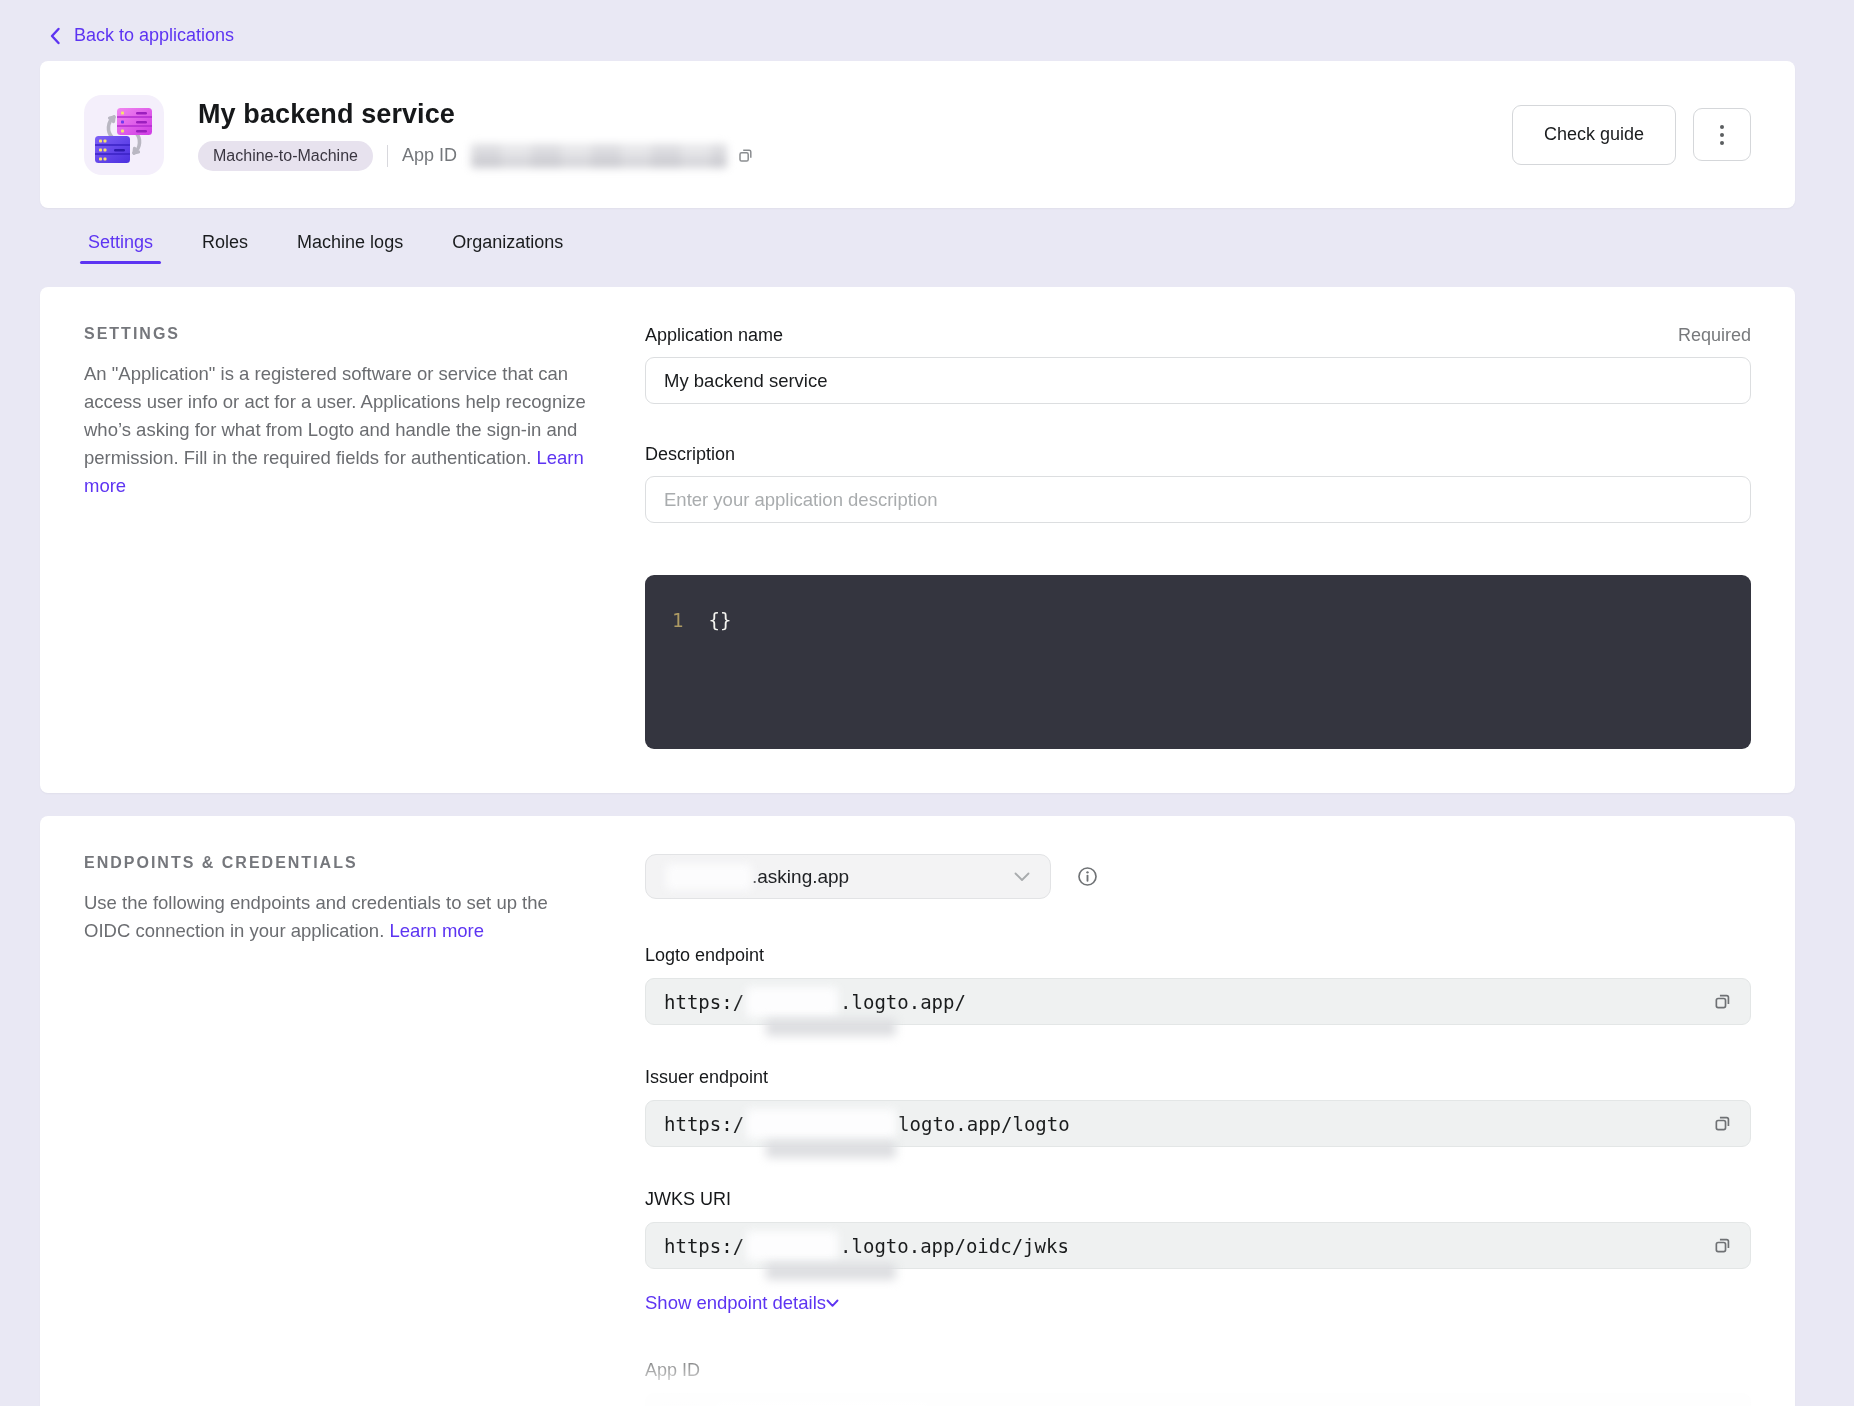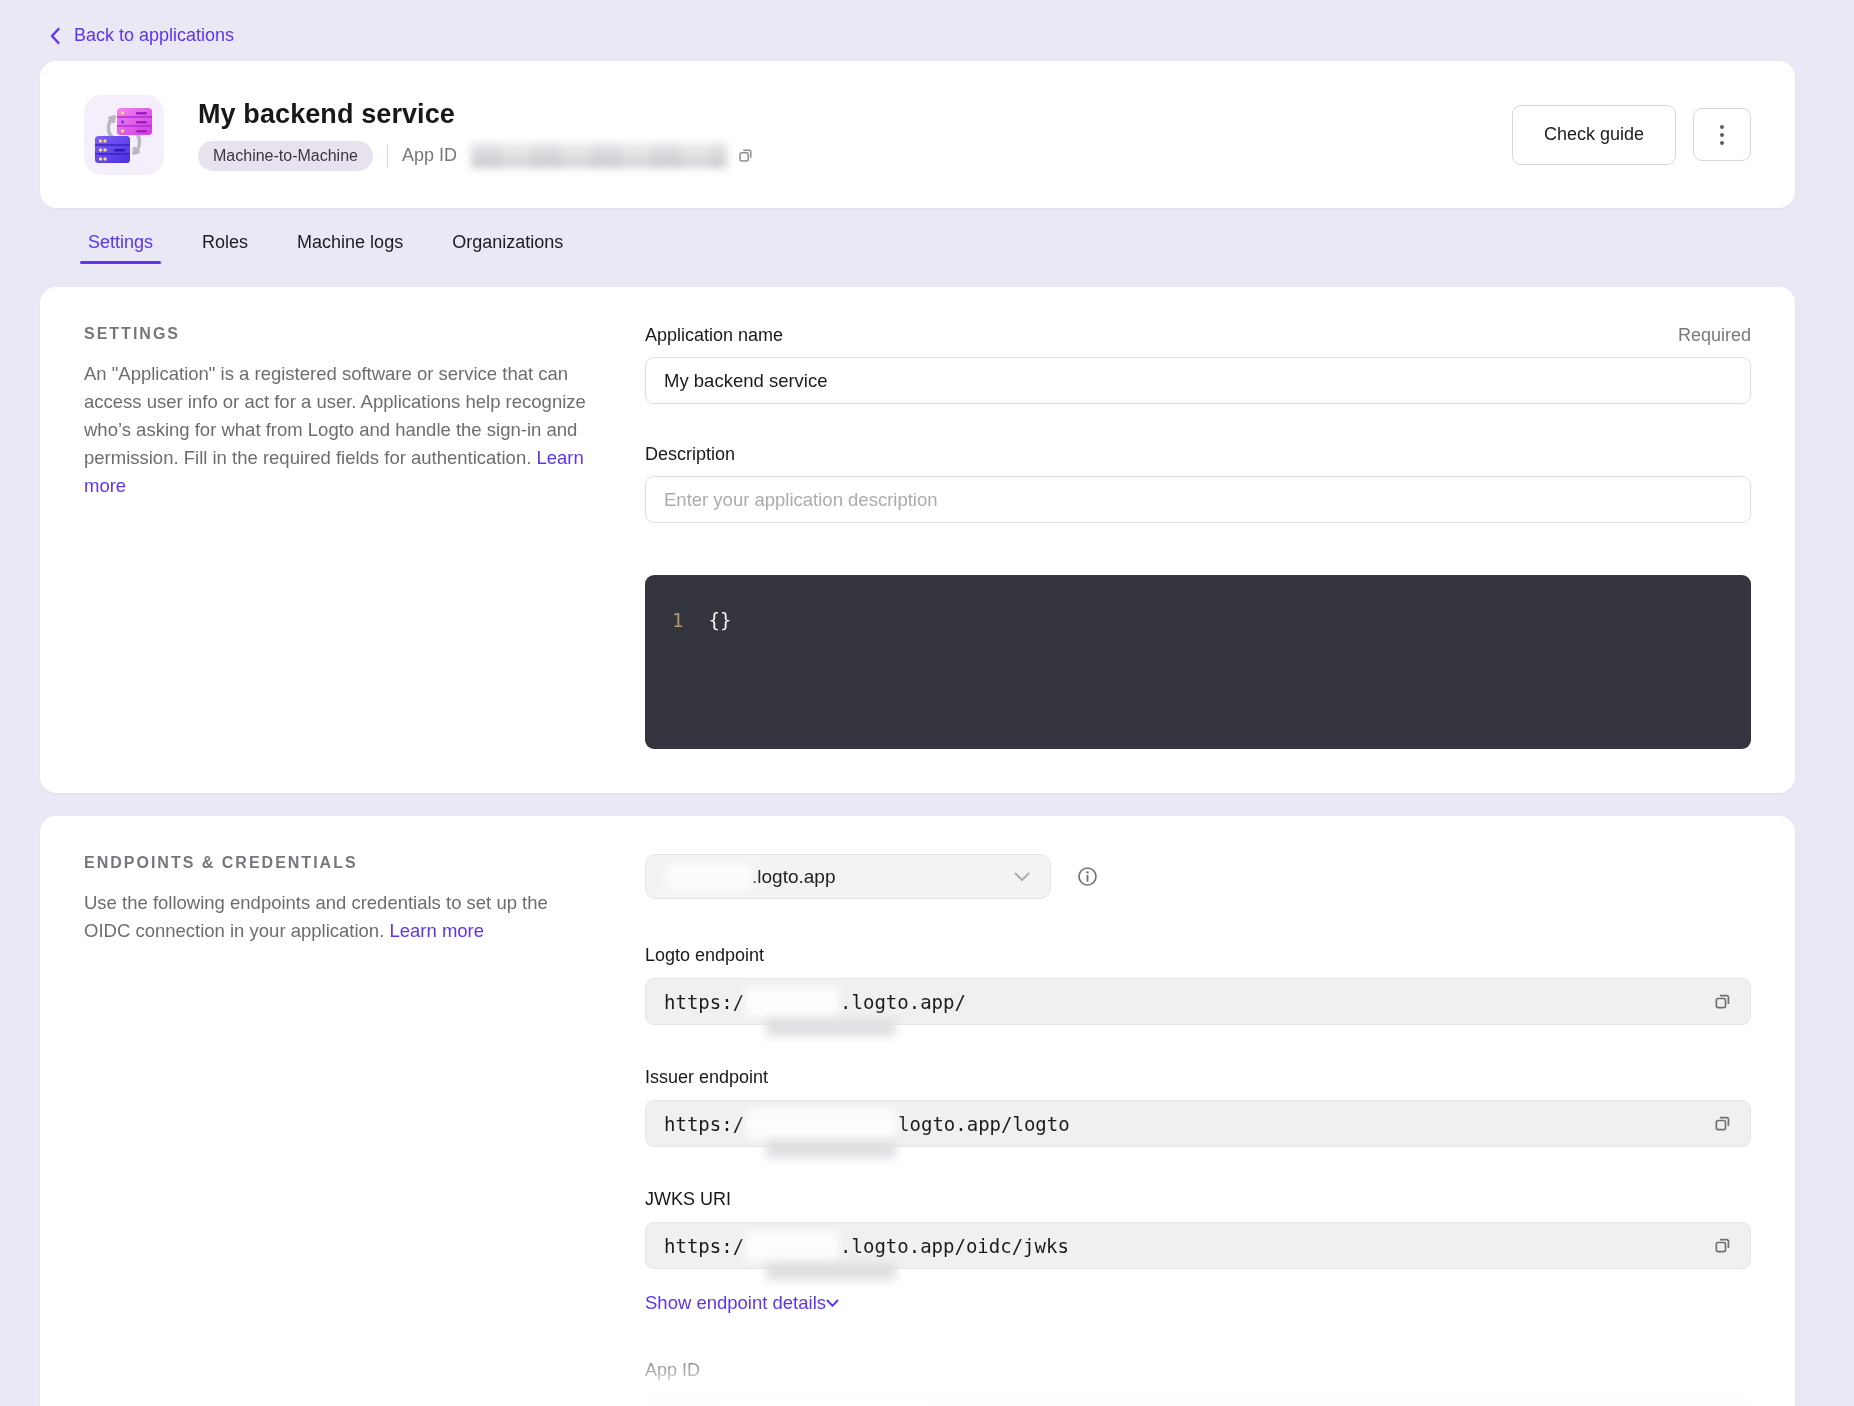--- a/index.html
+++ b/index.html
@@ -12,21 +12,21 @@
     color:#1A1C1E;
   }
   .page { padding:0 59px 0 40px; position:relative; }
 
   
   .back-row { padding-top:25px; display:flex; align-items:center; gap:12px; padding-left:8px; }
   .back-link { display:flex; align-items:center; gap:12px; cursor:pointer; text-decoration:none; }
   .back-link span { color:#5D34F2; font-size:18px; font-weight:500; }
 
   
-  .card { background:#fff; border-radius:16px; box-shadow:0 1px 2px rgba(0,0,0,0.04); }
+  .card { background:#fff; border-radius:8px; box-shadow:0 1px 2px rgba(0,0,0,0.04); }
   .header-card { margin-top:15px; height:147px; display:flex; align-items:center; padding:0 44px; }
   .app-icon { width:80px; height:80px; flex:0 0 auto; }
   .header-info { margin-left:34px; }
   .app-title { font-size:27px; font-weight:700; color:#16181A; letter-spacing:0.1px; }
   .meta-row { margin-top:11px; display:flex; align-items:center; }
   .badge { background:#E7E2EE; color:#3A3641; font-size:16px; font-weight:500;
            padding:5px 15px; border-radius:15px; line-height:20px; }
   .meta-divider { width:1px; height:22px; background:#D8D8DD; margin:0 14px; }
   .appid-label { color:#74777B; font-size:18px; }
   .redact { border-radius:3px; filter:blur(4px); }
@@ -226,21 +226,21 @@
     <div class="section-left">
       <div class="section-heading">ENDPOINTS &amp; CREDENTIALS</div>
       <div class="section-desc">
         <span>Use the following endpoints and credentials to set up the OIDC connection in your application. </span><a class="inline-link">Learn more</a>
       </div>
     </div>
     <div class="section-right">
       <div class="domain-row">
         <div class="domain-select">
           <span class="redact-tenant"></span>
-          <span class="domain-suffix">.logto.app</span>
+          <span class="domain-suffix">.asking.app</span>
           <span class="domain-chevron">
             <svg width="16" height="10" viewBox="0 0 16 10">
                 <path d="M1.5 1.5 L8 8 L14.5 1.5" fill="none" stroke="#A8ABAD" stroke-width="1.8" stroke-linecap="round" stroke-linejoin="round"></path>
               </svg>
           </span>
         </div>
         <span>
           <svg width="21" height="21" viewBox="0 0 18 18">
               <circle cx="9" cy="9" r="7.3" fill="none" stroke="#6F7275" stroke-width="1.4"></circle>
               <line x1="9" y1="8.2" x2="9" y2="12.6" stroke="#6F7275" stroke-width="1.6" stroke-linecap="round"></line>

